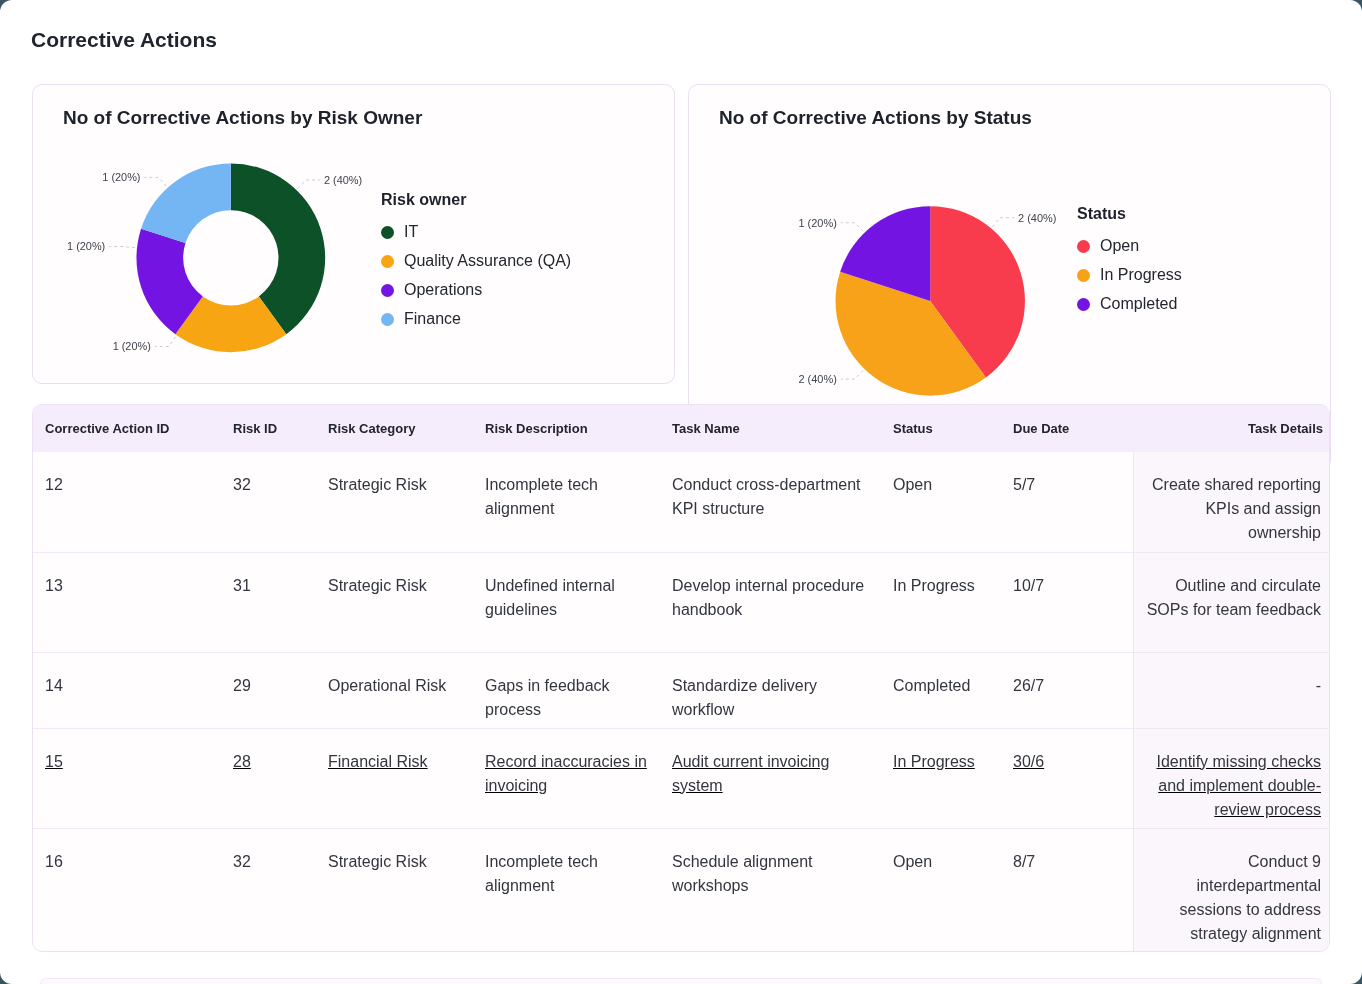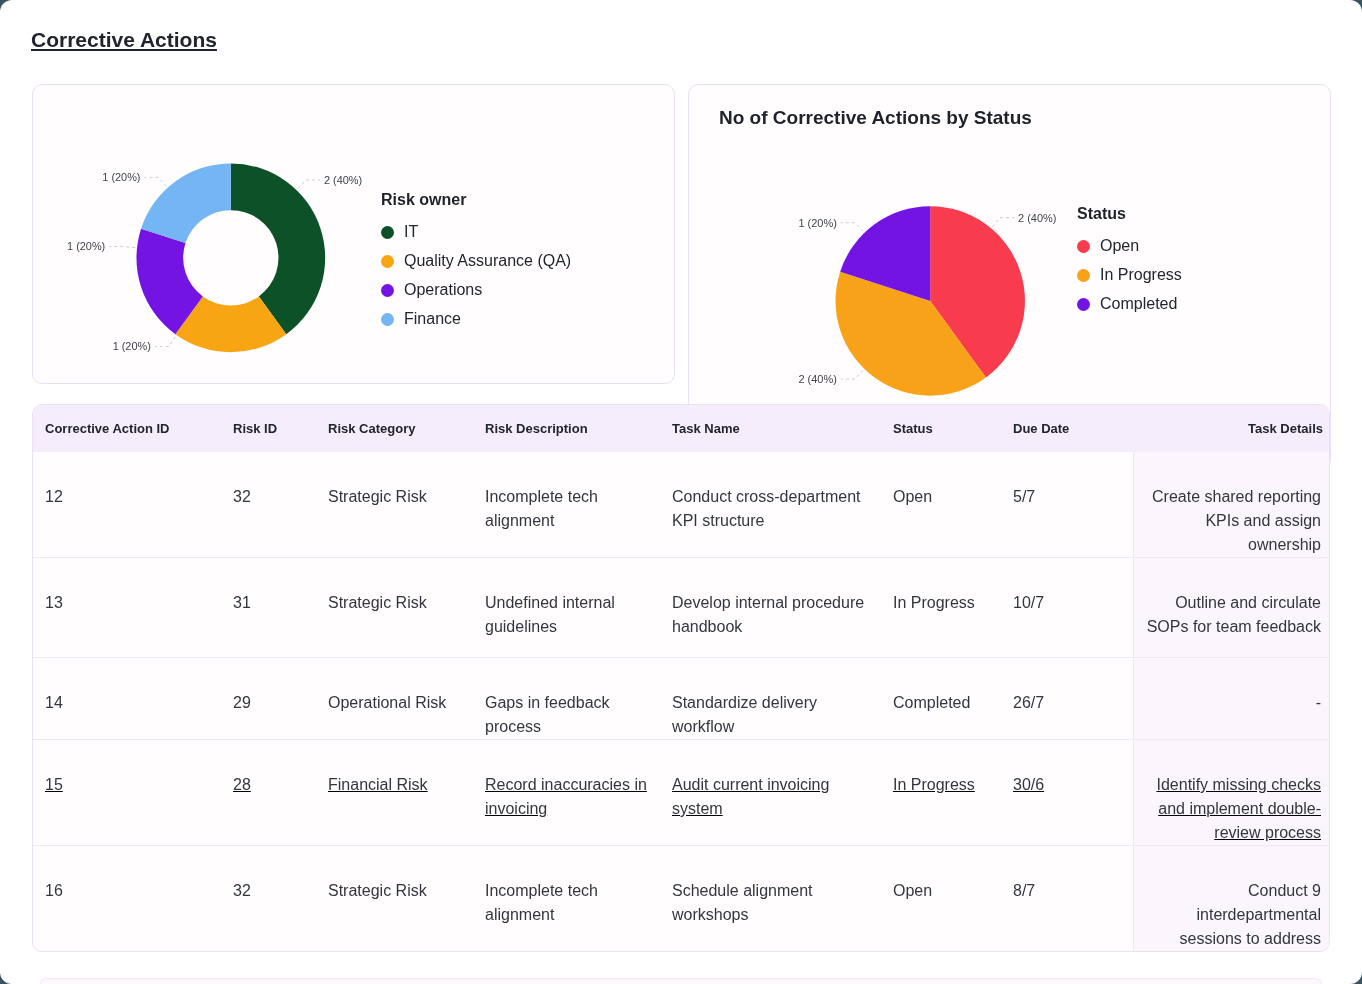--- a/index.html
+++ b/index.html
@@ -10,21 +10,21 @@
     position:relative;
   }
   .page {
     position:absolute; inset:0;
     background:#ffffff;
     border-radius:12px;
     overflow:hidden;
   }
   .page-title {
     position:absolute; left:31px; top:28px;
-    font-size:21px; font-weight:700; color:#20242d;text-decoration:underline;
+    font-size:21px; font-weight:700; color:#20242d;
   }
   .card {
     position:absolute;
     background:#fffdfe;
     border:1px solid #eadef2;
     border-radius:10px;
   }
   .chart-card-1 { left:32px;  top:84px; width:643px; height:300px; }
   .chart-card-2 { left:688px; top:84px; width:643px; height:386px; }
   .chart-title {
@@ -49,41 +49,42 @@
   table { border-collapse:collapse; table-layout:fixed; width:1298px; }
   thead th {
     background:#f5edfb; height:47px;
     font-size:13px; font-weight:700; color:#22252c;
     text-align:left; vertical-align:middle;
     padding:0 8px 0 0;
   }
   tbody td {
     font-size:16px; color:#33363e; line-height:24px;
     vertical-align:top; text-align:left;
-    padding:33px 10px 0 0;
+    padding:21px 10px 0 0;
     border-bottom:1px solid #f1e8f6;
   }
   tbody tr:last-child td { border-bottom:none; }
   th.c0, td.c0 { padding-left:12px; }
   th.c7, td.c7 { padding-left:12px;text-align:right; }
   td.c7 { background:#fbf6fc; border-left:1px solid #f2e6f4; }
   .next-card-edge {
     position:absolute; left:40px; top:978px; width:1282px; height:6px;
     background:#fcf8fd; border:1px solid #f3e8f4; border-bottom:none;
     border-radius:8px 8px 0 0;
   }
 </style>
 </head>
 <body>
 
 <div class="page">
 
   <div class="page-title">Corrective Actions</div>
 
   <section class="card chart-card-1">
+    <div class="chart-title">No of Corrective Actions by Risk Owner</div>
     <svg class="chart-svg" id="chart-svg-0" viewBox="0 0 643 300">
         <path d="M 198 79 A 95 95 0 0 1 253.83959896778495 250.85661446562 L 226.21369211003872 212.8328157299975 A 48 48 0 0 0 198 126 Z" fill="#0d5128"></path>
         <path d="M 253.83959896778495 250.85661446562 A 95 95 0 0 1 142.16040103221508 250.85661446562 L 169.78630788996128 212.8328157299975 A 48 48 0 0 0 226.21369211003872 212.8328157299975 Z" fill="#f7a512"></path>
         <path d="M 142.16040103221508 250.85661446562 A 95 95 0 0 1 107.6496309519604 144.64338553438 L 152.34928721783263 159.16718427000254 A 48 48 0 0 0 169.78630788996128 212.8328157299975 Z" fill="#7414e2"></path>
         <path d="M 107.6496309519604 144.64338553438 A 95 95 0 0 1 197.99999999999997 79 L 198 126 A 48 48 0 0 0 152.34928721783263 159.16718427000254 Z" fill="#73b6f3"></path>
         <polyline points="265.38186193452276,104.22403936715085 273.7177623800307,95.59196176308703 287.7177623800307,95.59196176308703" fill="none" stroke="#cccccc" stroke-width="1" stroke-dasharray="3 3"></polyline>
         <text x="291.7177623800307" y="99.59196176308703" text-anchor="start" class="slice-label">2 (40%)</text>
         <polyline points="142.36308567394855,253.4577482960322 135.480168437736,263.2875728275001 121.48016843773601,263.2875728275001" fill="none" stroke="#cccccc" stroke-width="1" stroke-dasharray="3 3"></polyline>
         <text x="117.48016843773601" y="267.2875728275001" text-anchor="end" class="slice-label">1 (20%)</text>
         <polyline points="101.53137614927748,163.86073906303764 89.5971134048582,162.6063975038258 75.5971134048582,162.6063975038258" fill="none" stroke="#cccccc" stroke-width="1" stroke-dasharray="3 3"></polyline>

